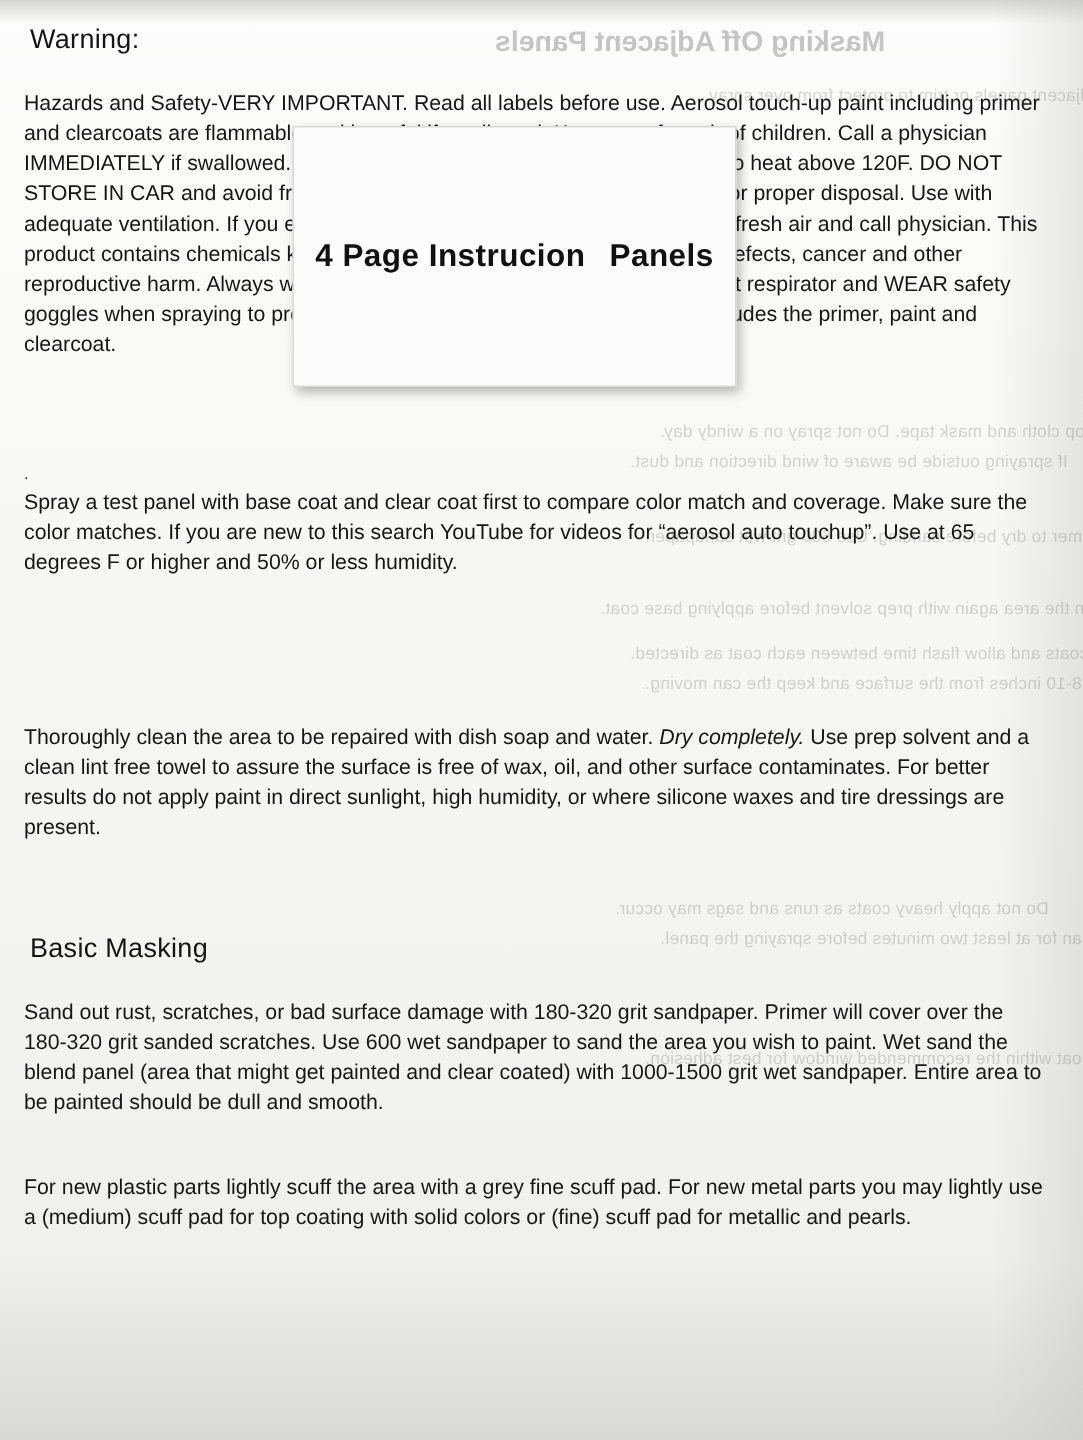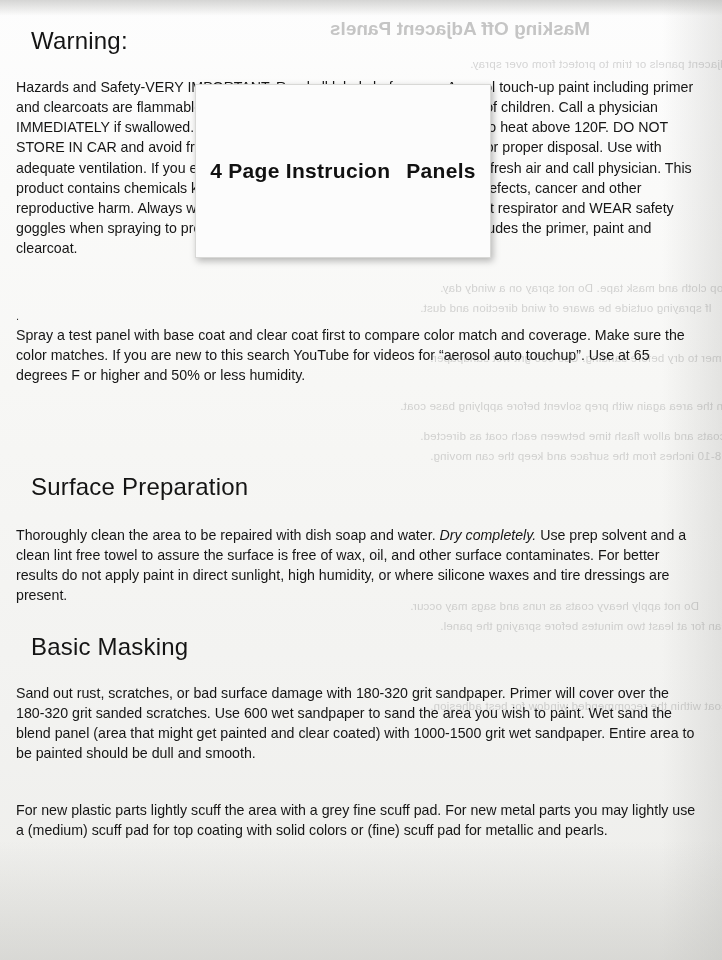--- a/index.html
+++ b/index.html
@@ -66,23 +66,23 @@
     font-size: 11.5px;
     letter-spacing: .2px;
   }
 
   .content {
     position: relative;
     z-index: 3;
   }
 
   h2.heading {
-    margin: 15px;
+    margin: 4px;
     font-weight: normal;
-    font-size: 24px;
+    font-size: 18px;
     letter-spacing: .2px;
     color: #141414;
   }
 
   p.body {
     margin: 0;
     font-size: 14.2px;
     line-height: 1.42;
     color: #161616;
   }
@@ -153,21 +153,20 @@
       <h2 class="heading">Warning:</h2>
       <p class="body" style="margin-top:22px;">Hazards and Safety-VERY IMPORTANT. Read all labels before use. Aerosol touch-up paint including primer and clearcoats are flammable and harmful if swallowed. Keep out of reach of children. Call a physician IMMEDIATELY if swallowed. Do not puncture or incinerate. Do not expose to heat above 120F. DO NOT STORE IN CAR and avoid freezing. Check with your local waste authority for proper disposal. Use with adequate ventilation. If you experience dizziness, headache or nausea, get fresh air and call physician. This product contains chemicals known to the State of California to cause birth defects, cancer and other reproductive harm. Always wear an approved organic vapor/particulate paint respirator and WEAR safety goggles when spraying to prevent paint mist from contacting eyes. This includes the primer, paint and clearcoat.</p>
     </div>
 
     <div class="sec" style="top:305px;">
       <div class="tiny-dot" style="margin-top:8px;">.</div>
       <p class="body" style="margin-top:6px;">Spray a test panel with base coat and clear coat first to compare color match and coverage. Make sure the color matches.  If you are new to this search YouTube for videos for “aerosol auto touchup”.  Use at 65 degrees F or higher and 50% or less humidity.</p>
     </div>
 
     <div class="sec" style="top:458px;">
-      <h2 class="heading">Surface Preparation</h2>
       <p class="body" style="margin-top:24px;"><span>Thoroughly clean the area to be repaired with dish soap and water.  </span><span class="italic">Dry completely.</span><span> Use prep solvent and a clean lint free towel to assure the surface is free of wax, oil, and other surface contaminates. For better results do not apply paint in direct sunlight, high humidity, or where silicone waxes and tire dressings are present.</span></p>
     </div>
 
     <div class="sec" style="top:618px;">
       <h2 class="heading">Basic Masking</h2>
       <p class="body" style="margin-top:22px;">Sand out rust, scratches, or bad surface damage with 180-320 grit sandpaper. Primer will cover over the 180-320 grit sanded scratches. Use 600 wet sandpaper to sand the area you wish to paint. Wet sand the blend panel (area that might get painted and clear coated) with 1000-1500 grit wet sandpaper. Entire area to be painted should be dull and smooth.</p>
       <p class="body" style="margin-top:36px;">For new plastic parts lightly scuff the area with a grey fine scuff pad. For new metal parts you may lightly use a (medium) scuff pad for top coating with solid colors or (fine) scuff pad for metallic and pearls.</p>
     </div>
 
   </div>

